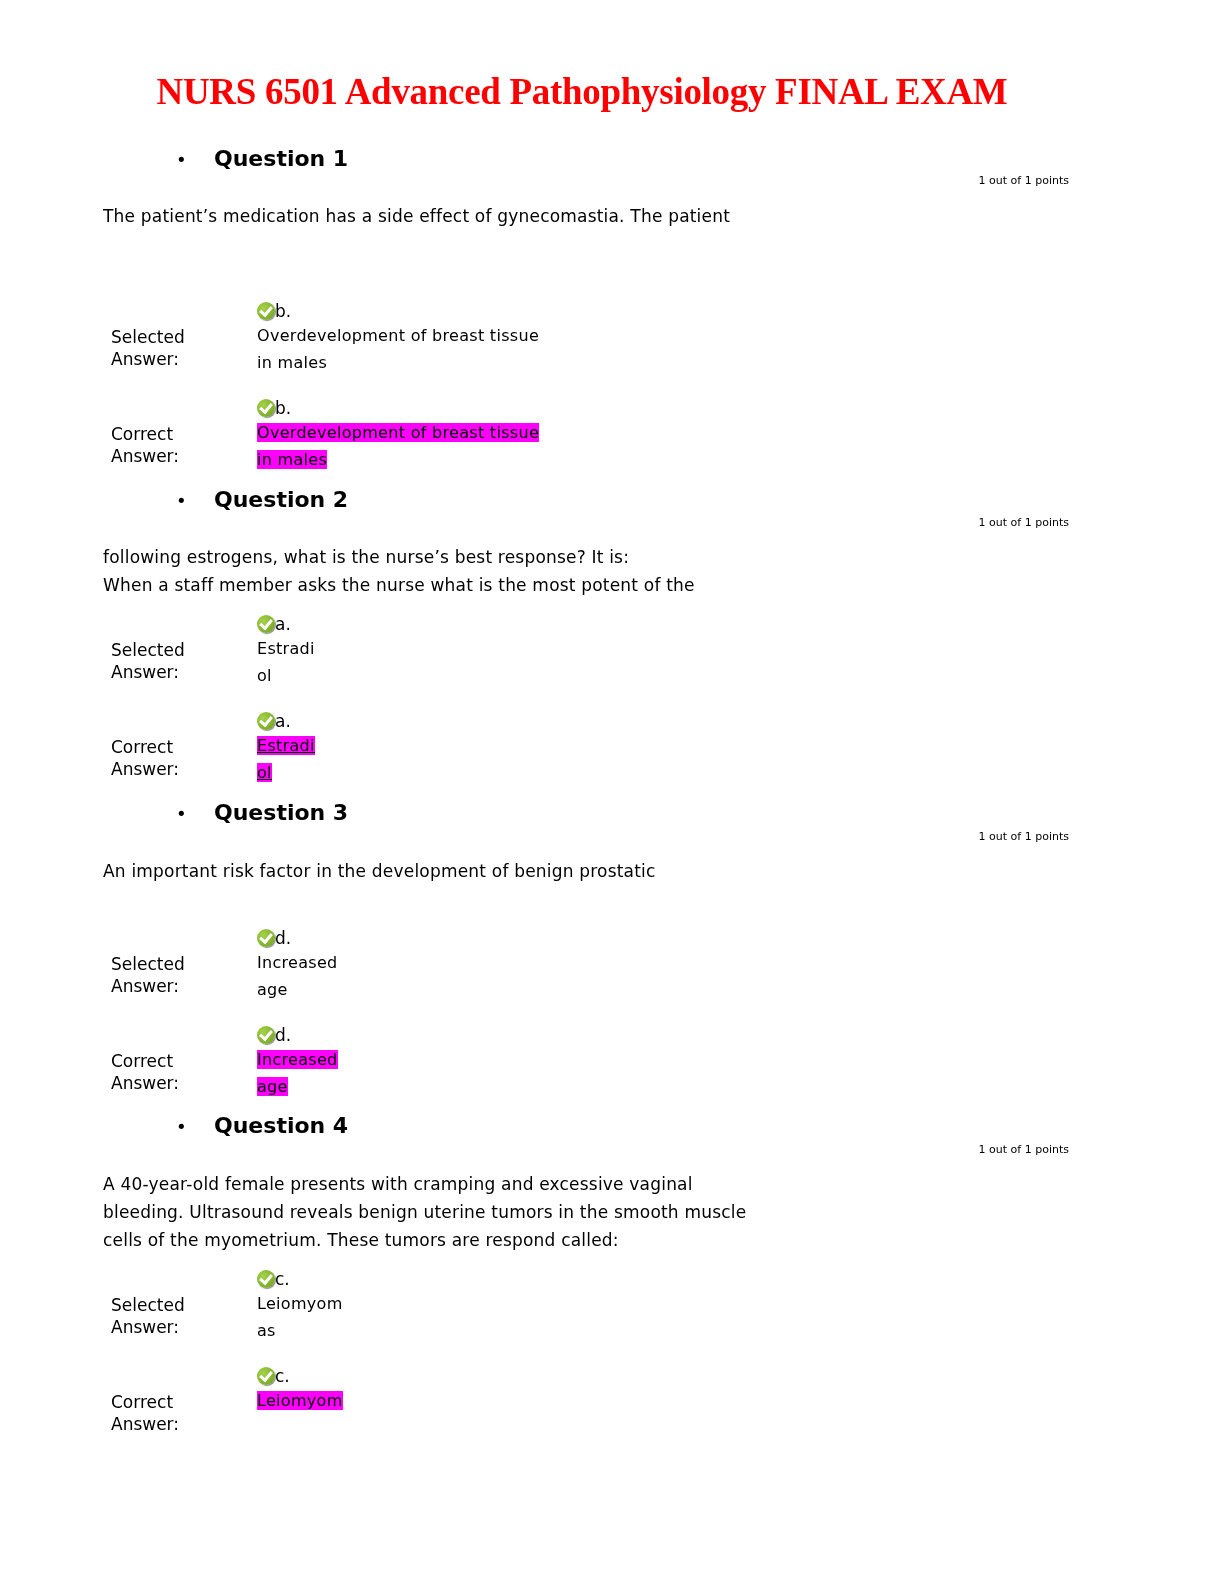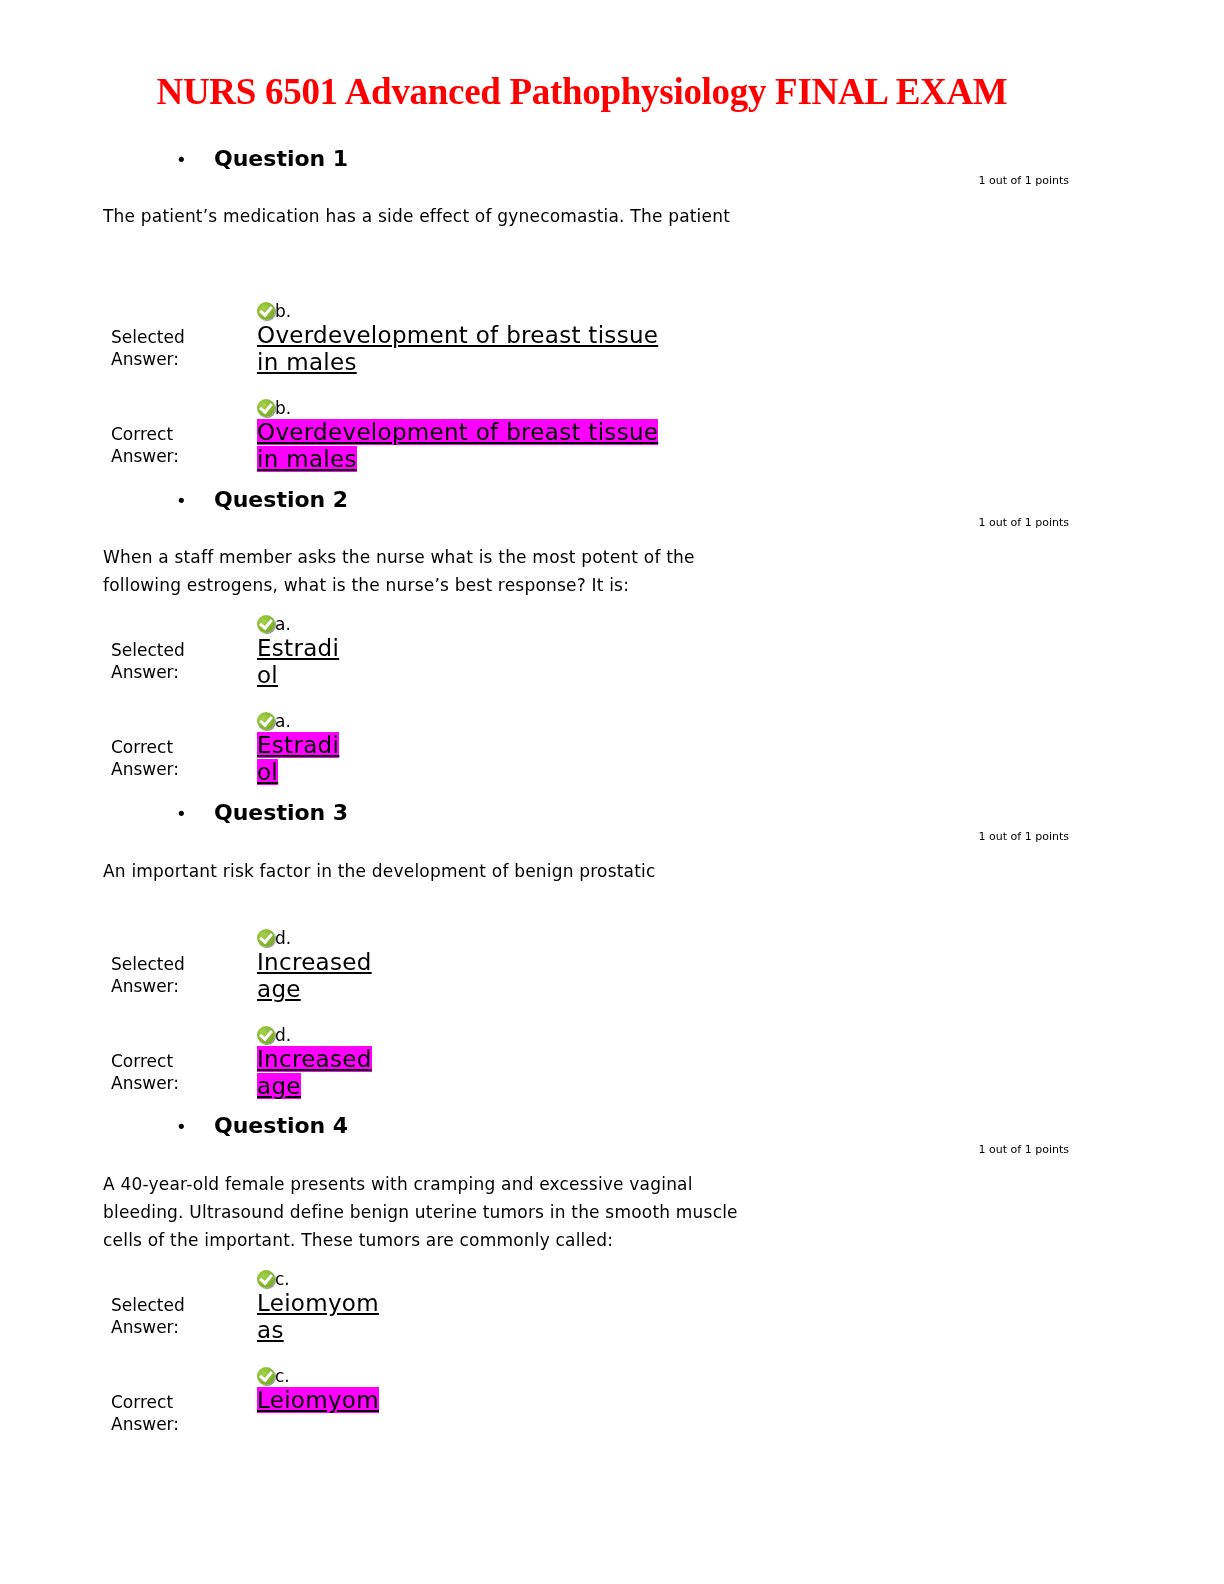--- a/index.html
+++ b/index.html
@@ -13,21 +13,21 @@
   .points { position: absolute; right: 155px; font-size: 11px; }
   .q-text { position: absolute; left: 103px; width: 900px; font-size: 17px; line-height: 28px; letter-spacing: 0.2px; }
   .ans-label { position: absolute; left: 111px; font-size: 17px; line-height: 22px; margin-top: 28px; }
   .ans-block { position: absolute; left: 257px; }
   .letter-row { font-size: 17px; line-height: 22px; display: flex; align-items: center; }
   .check { display: inline-block; width: 18px; height: 18px; border-radius: 50%;
            background: radial-gradient(circle at 35% 35%, #a6d24a, #6a9e1a); position: relative;
            box-shadow: 1px 1px 1px #888; }
   .check::after { content: ""; position: absolute; left: 5px; top: 2px; width: 5px; height: 9px;
            border: solid #fff; border-width: 0 3px 3px 0; transform: rotate(40deg); }
-  .ans-text { font-size: 23px; line-height: 27px; letter-spacing: 0.3px; text-decoration: underline; }
+  .ans-text { font-size: 16px; line-height: 27px; letter-spacing: 0.3px; }
   .hl { background: #ff00ff; }
   .ul { text-decoration: underline; }
 </style>
 </head>
 <body>
 
 <div class="title">NURS 6501 Advanced Pathophysiology FINAL EXAM</div>
 
 <div class="q-head" style="top:146px"><span class="bullet">•</span><span>Question 1</span></div>
 <div class="points" style="top:174px">1 out of 1 points</div>
@@ -59,22 +59,22 @@
     </div>
   <div class="ans-text">
       <div><span class="hl">Overdevelopment of breast tissue</span></div>
       <div><span class="hl">in males</span></div>
     </div>
 </div>
 
 <div class="q-head" style="top:487px"><span class="bullet">•</span><span>Question 2</span></div>
 <div class="points" style="top:516px">1 out of 1 points</div>
 <div class="q-text" style="top:543px">
+  <div>following estrogens, what is the nurse’s best response? It is:</div>
   <div>When a staff member asks the nurse what is the most potent of the</div>
-  <div>following estrogens, what is the nurse’s best response? It is:</div>
 </div>
 <div class="ans-label" style="top:611px">
     <div>Selected</div>
     <div>Answer:</div>
   </div>
 <div class="ans-block" style="top:613px">
   <div class="letter-row">
       <span class="check"></span>
       <span>a.</span>
     </div>
@@ -129,22 +129,22 @@
   <div class="ans-text">
       <div><span class="hl">Increased</span></div>
       <div><span class="hl">age</span></div>
     </div>
 </div>
 
 <div class="q-head" style="top:1113px"><span class="bullet">•</span><span>Question 4</span></div>
 <div class="points" style="top:1143px">1 out of 1 points</div>
 <div class="q-text" style="top:1170px">
   <div>A 40-year-old female presents with cramping and excessive vaginal</div>
-  <div>bleeding. Ultrasound define benign uterine tumors in the smooth muscle</div>
-  <div>cells of the important. These tumors are commonly called:</div>
+  <div>bleeding. Ultrasound reveals benign uterine tumors in the smooth muscle</div>
+  <div>cells of the myometrium. These tumors are respond called:</div>
 </div>
 <div class="ans-label" style="top:1266px">
     <div>Selected</div>
     <div>Answer:</div>
   </div>
 <div class="ans-block" style="top:1268px">
   <div class="letter-row">
       <span class="check"></span>
       <span>c.</span>
     </div>

